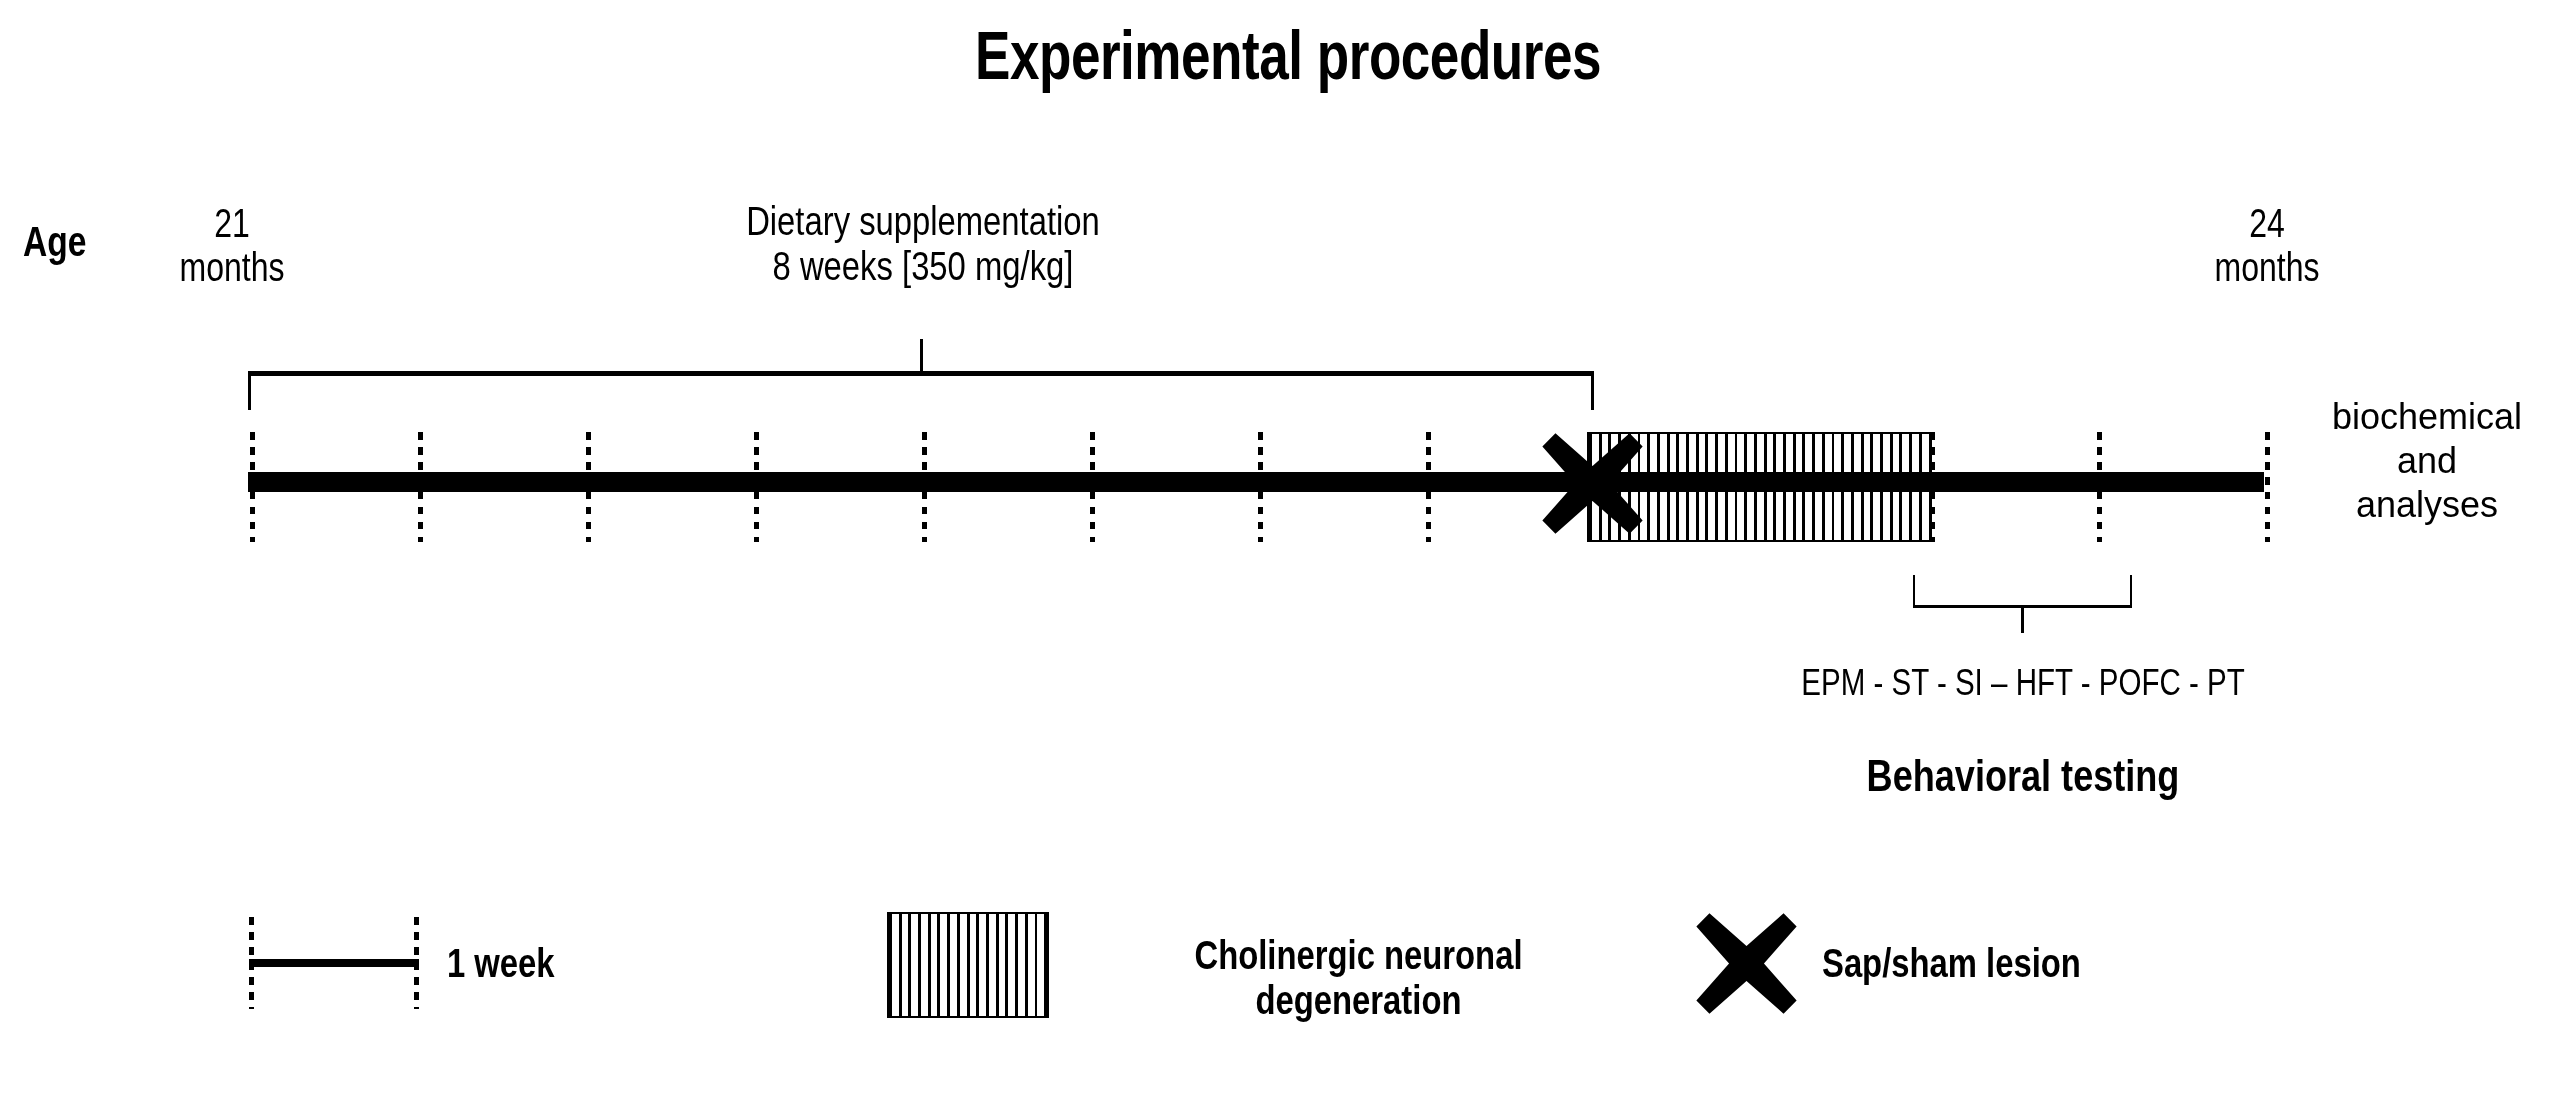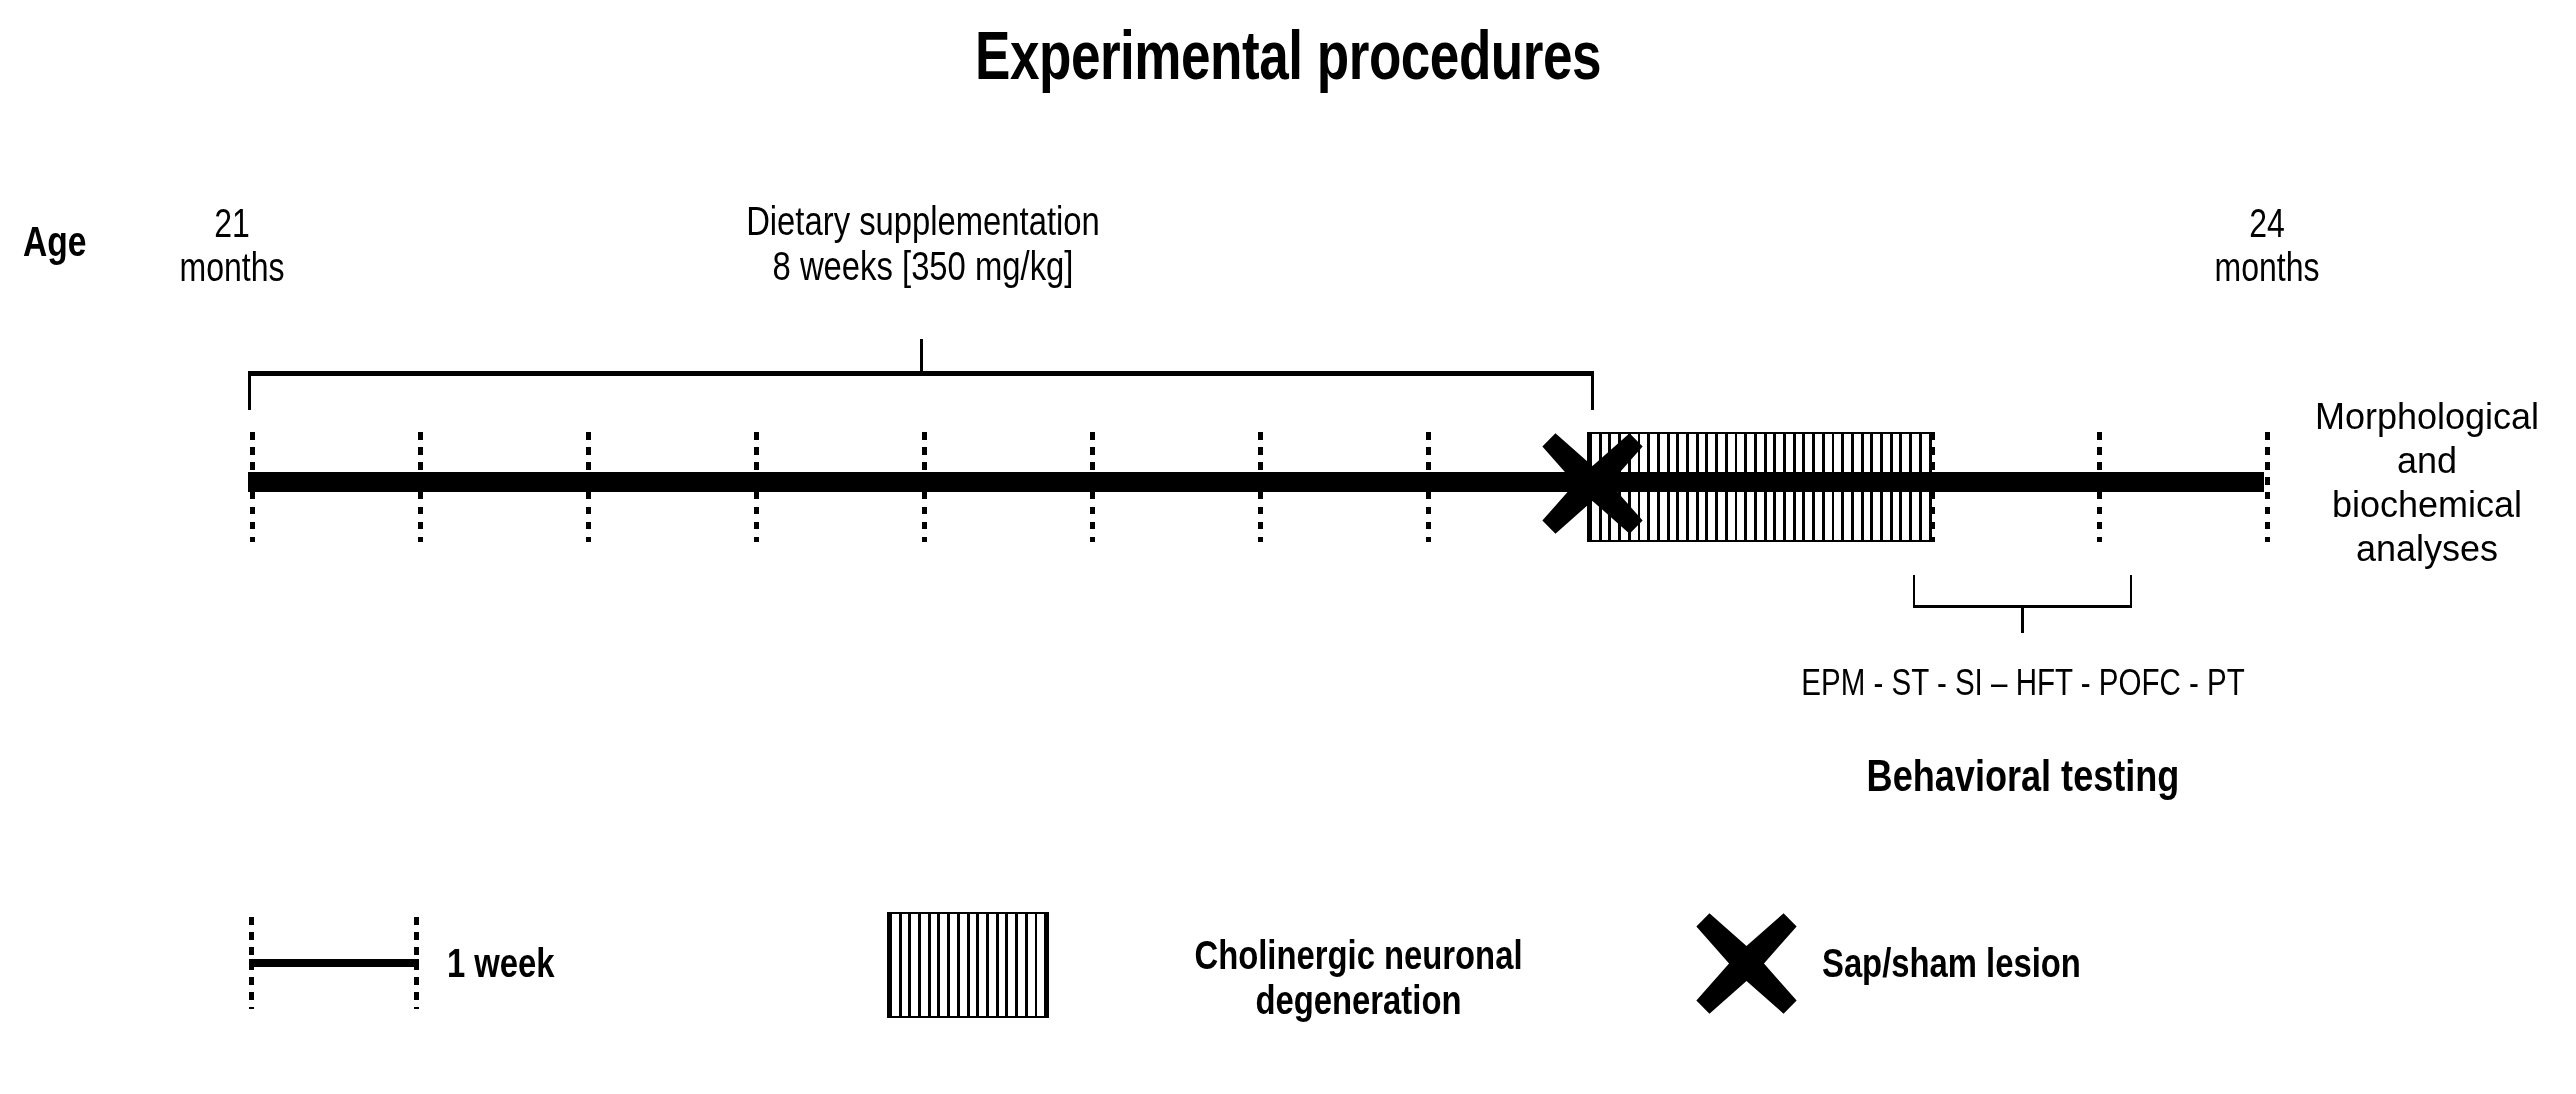--- a/index.html
+++ b/index.html
@@ -152,23 +152,22 @@
 <div class="abs" id="hatch-band"></div>
 <div class="abs" id="axis-line"></div>
 
 <div class="abs" id="lesion-x">
   <svg viewBox="0 0 100 100" width="109" height="109" aria-hidden="true">
     <polygon fill="#000" points="16,4 50,34 84,4 96,16 66,50 96,84 84,96 50,66 16,96 4,84 34,50 4,16"></polygon>
   </svg>
 </div>
 
 <div class="abs" id="analyses-caption">
-  <div>Morphological</div>
+  <div>biochemical</div>
   <div>and</div>
-  <div>biochemical</div>
   <div>analyses</div>
 </div>
 
 <div class="abs" id="bracket-bottom">
   <div class="bar"></div>
   <div class="leg l"></div>
   <div class="leg r"></div>
   <div class="spike"></div>
 </div>
 

